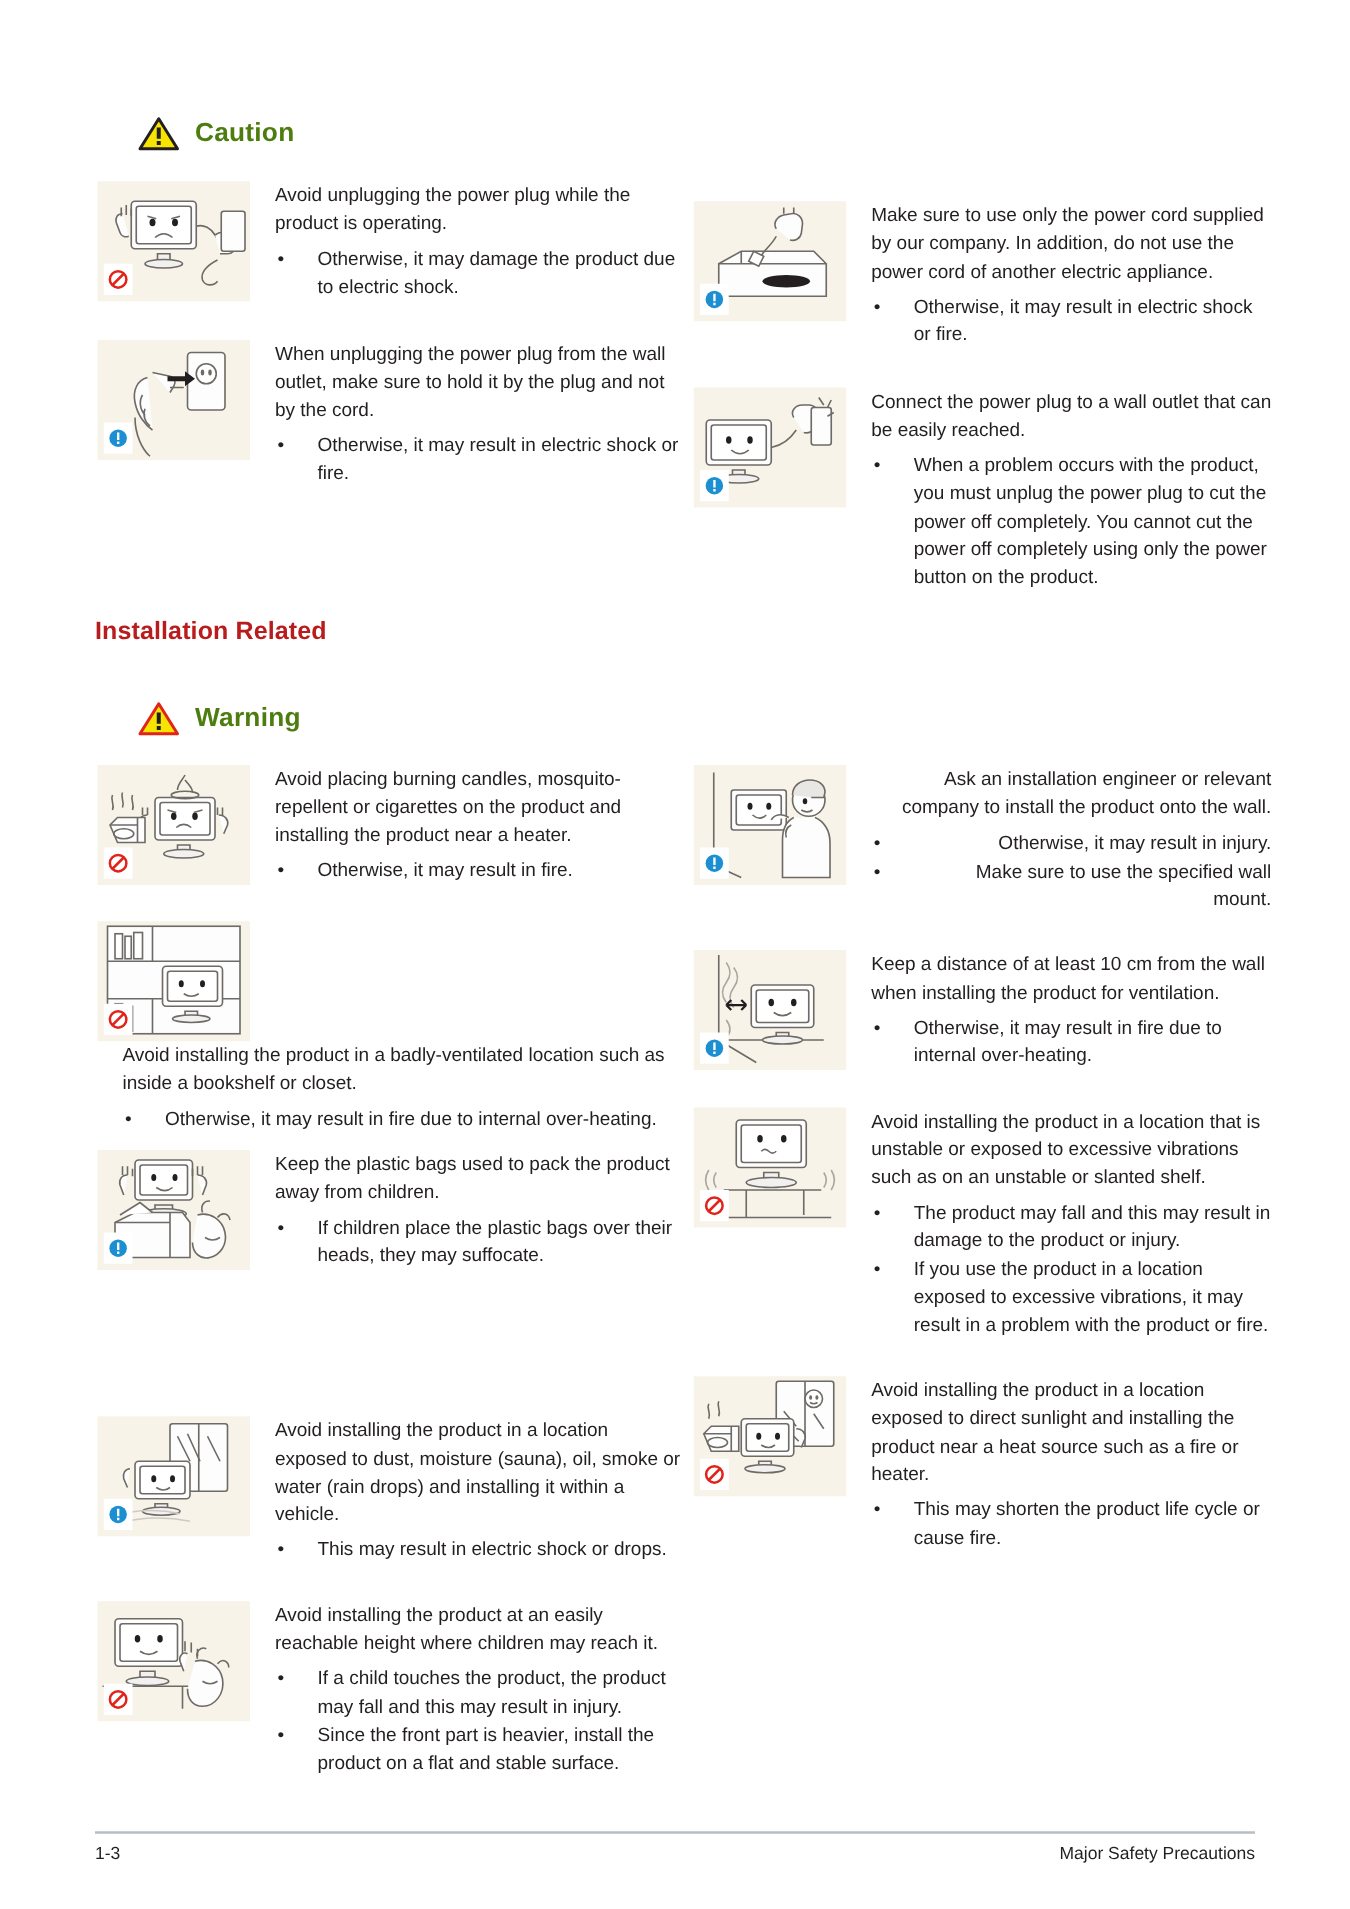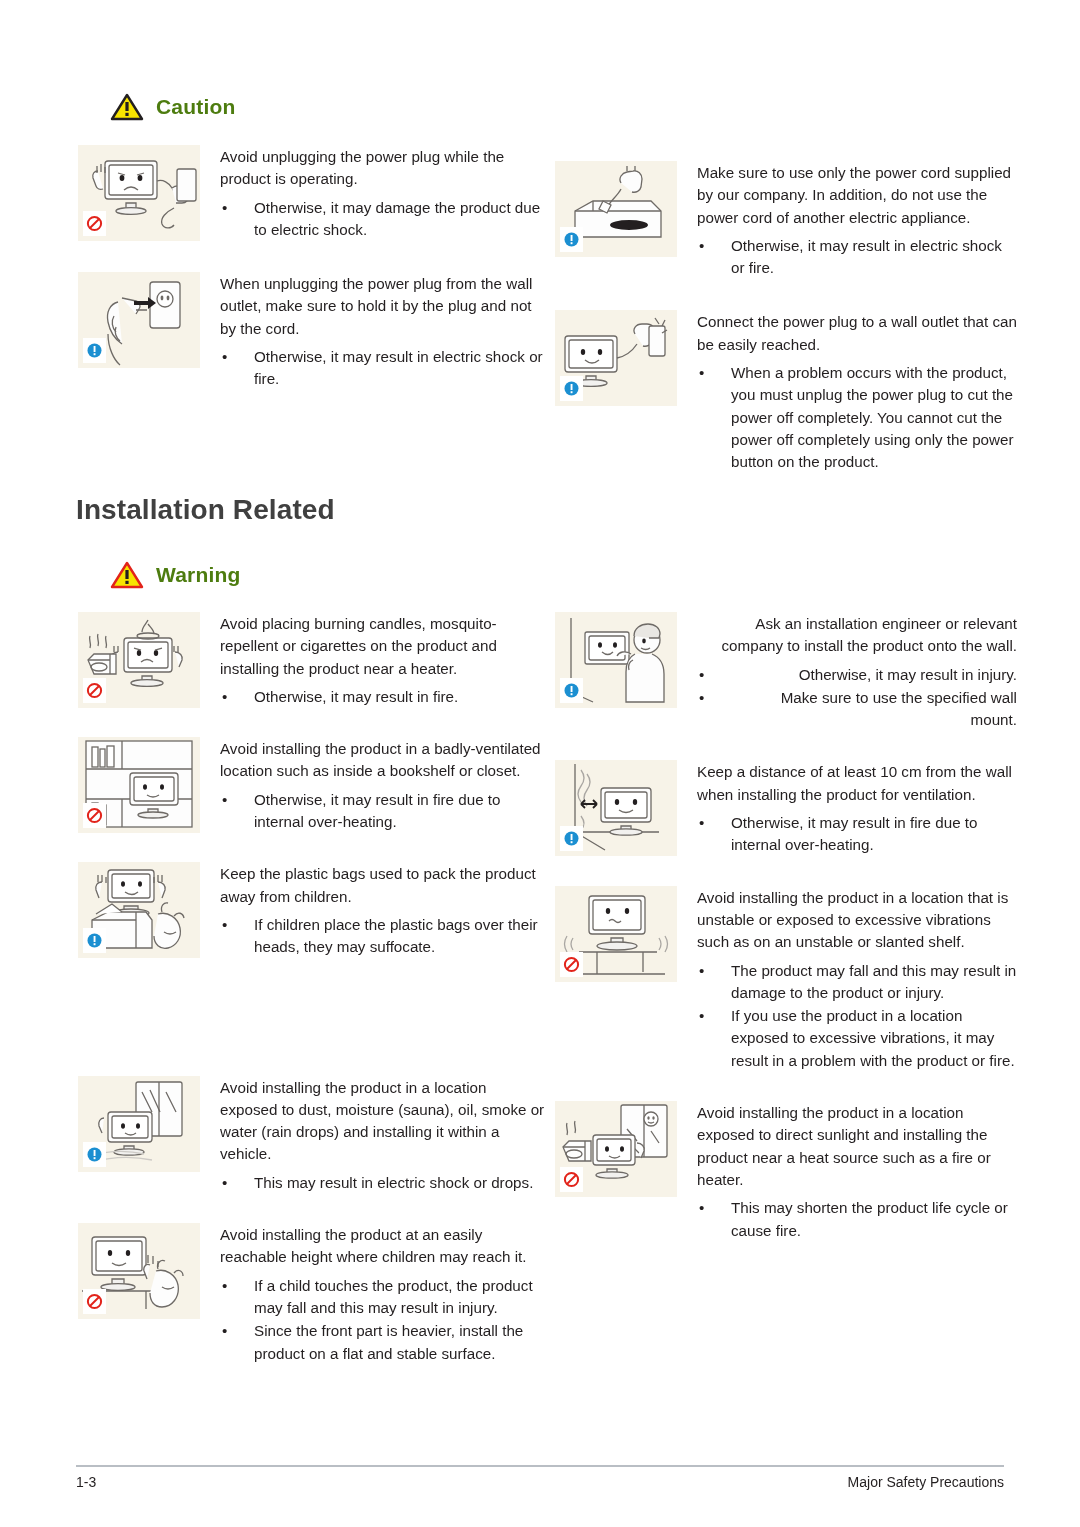--- a/index.html
+++ b/index.html
@@ -31,23 +31,23 @@
   }
   .sec-head .tri-wrap { width: 34px; height: 30px; display:block; }
   .sec-head-label {
     font-size: 21px;
     font-weight: bold;
     letter-spacing: .2px;
     color: #4d7c0f;
   }
 
   .h2 {
-    font-size: 28px;
+    font-size: 20px;
     font-weight: bold;
-    color: #404040;
+    color: #b91c1c;
     letter-spacing: .1px;
   }
 
   
   .col-left  { position: absolute; left: 78px;  width: 470px; }
   .col-right { position: absolute; left: 555px; width: 462px; }
 
   .item {
     position: relative;
     display: flex;
@@ -324,21 +324,21 @@
         </span>
       </div>
       <div class="txt">
         <p class="lead">Avoid placing burning candles,  mosquito-repellent or cigarettes on the product and installing the product near a heater.</p>
         <ul class="bl">
           <li><span class="dot">•</span><span>Otherwise, it may result in fire.</span></li>
         </ul>
       </div>
     </div>
 
-    <div class="item" style="margin-bottom:28px;">
+    <div class="item" style="margin-bottom:12px;flex-direction:column;">
       <div class="thumb">
         <svg viewBox="0 0 122 96">
           <g fill="none" stroke="#6e6a66" stroke-width="1.3">
             <rect x="8" y="4" width="106" height="86" fill="#fdfdfd"></rect>
             <path d="M8 32 h106 M8 62 h106 M44 4 v28 M44 62 v28"></path>
             <rect x="14" y="10" width="6" height="20" fill="#ffffff"></rect>
             <rect x="22" y="12" width="5" height="18" fill="#ffffff"></rect>
             <rect x="29" y="9" width="7" height="21" fill="#ffffff"></rect>
             <rect x="14" y="66" width="6" height="22" fill="#ffffff"></rect>
             <rect x="22" y="68" width="6" height="20" fill="#ffffff"></rect>

